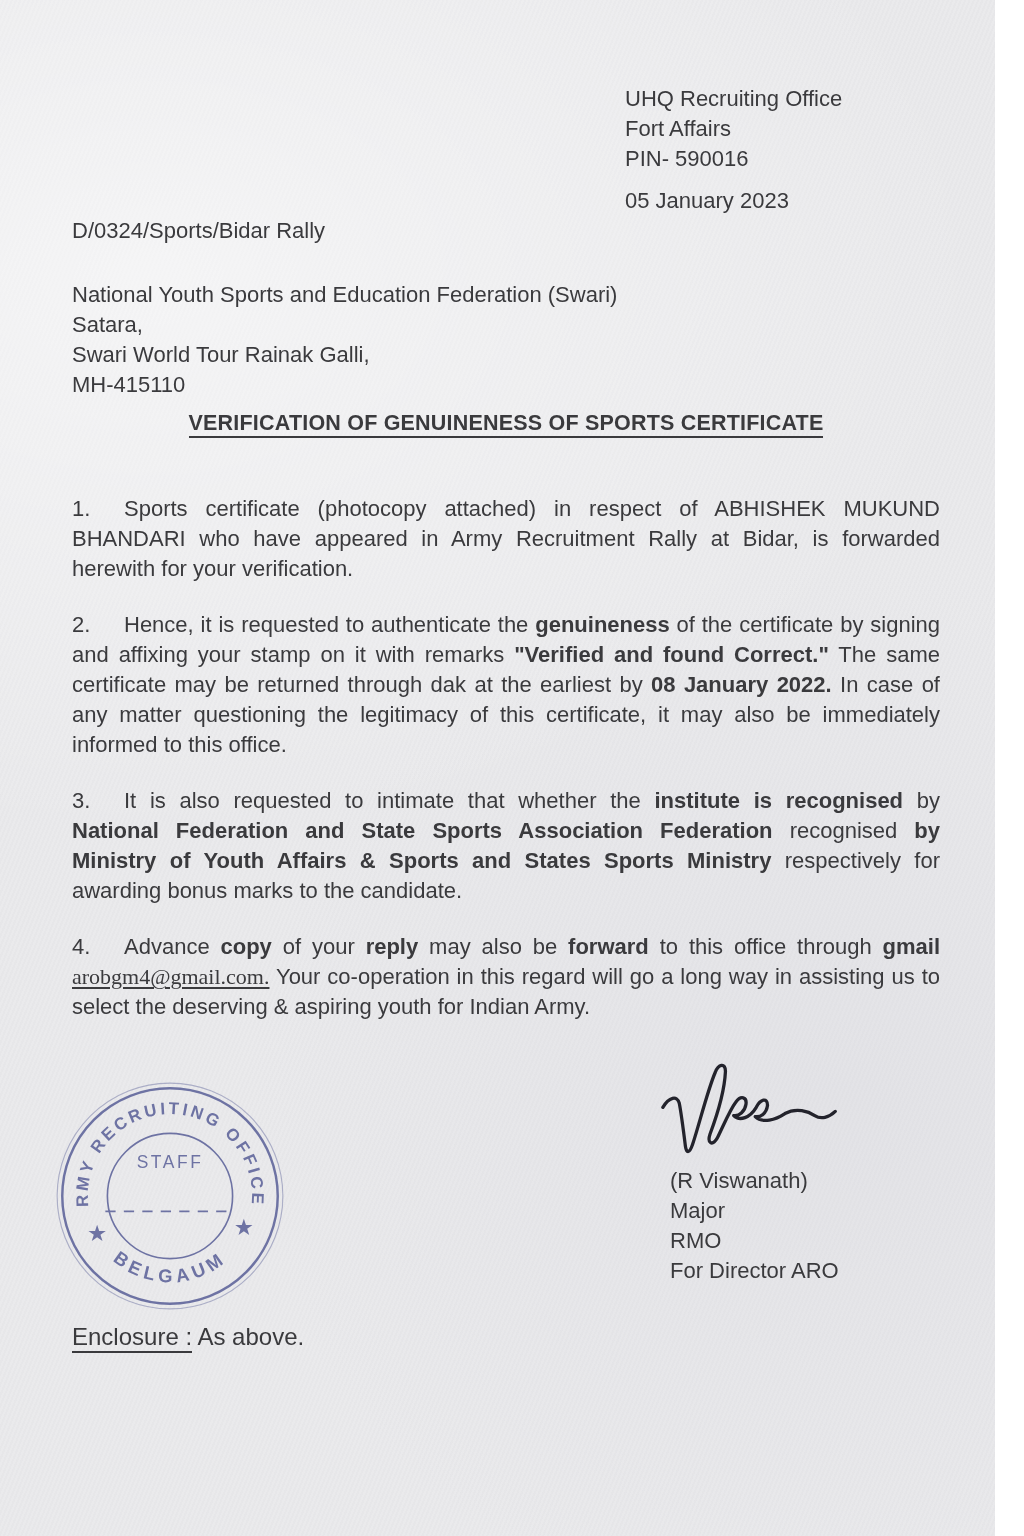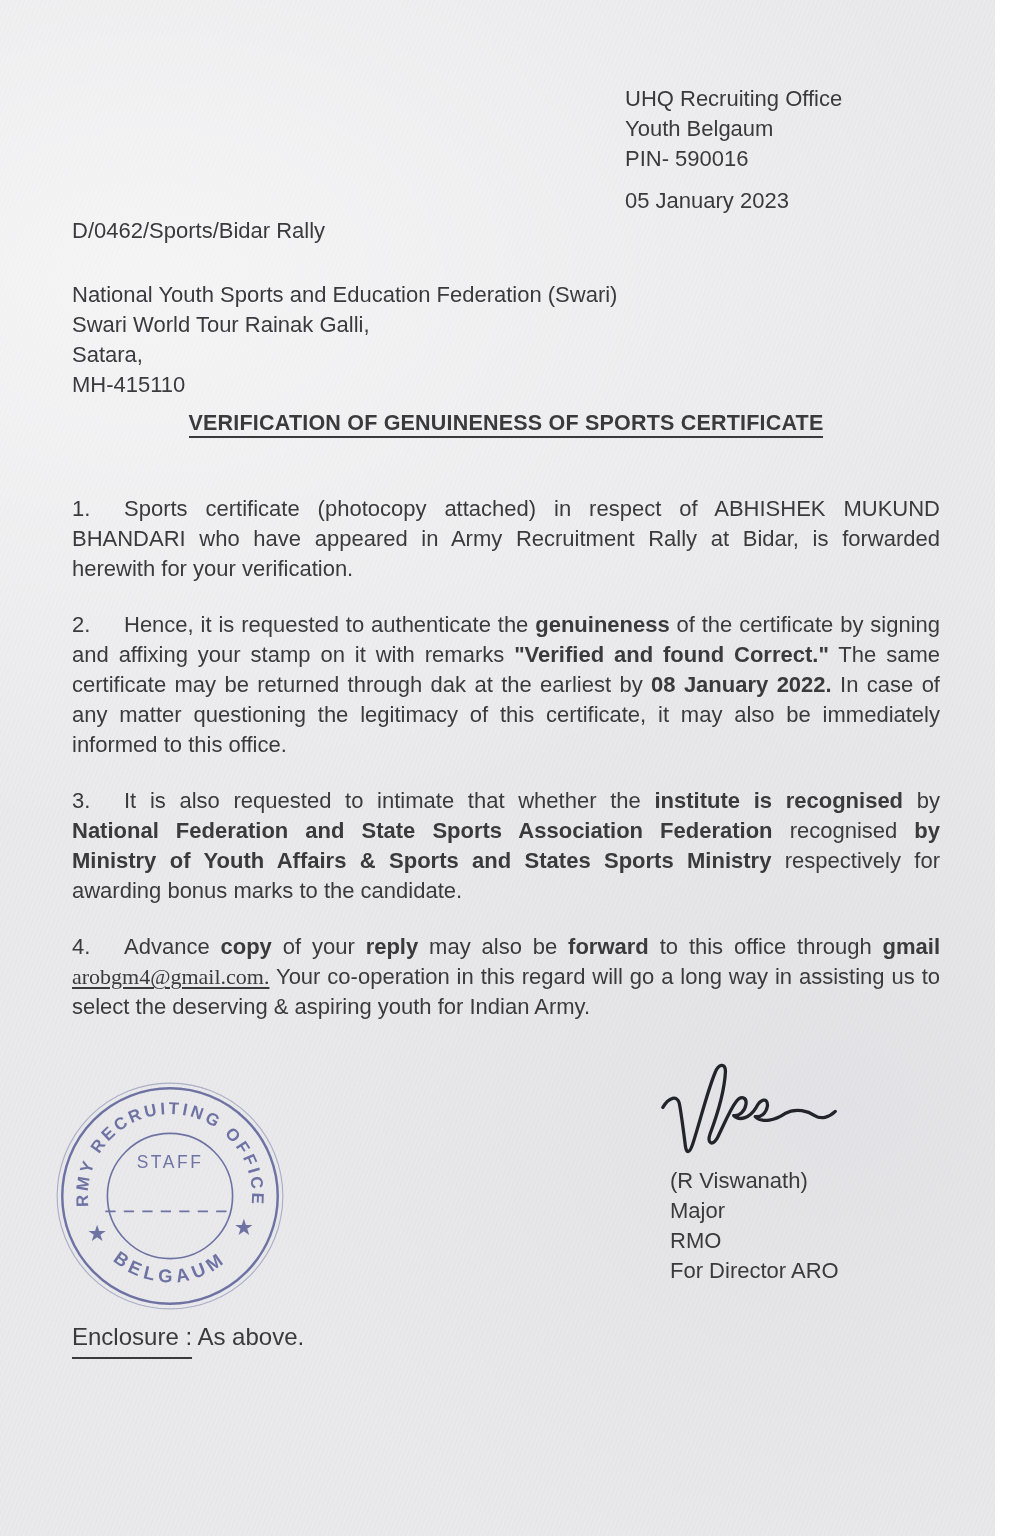--- a/index.html
+++ b/index.html
@@ -50,43 +50,43 @@
     text-decoration-thickness: 1.5px;
     font-family: Liberation Serif, serif;
   }
   .sign-row { position: relative; margin-top: 40px; height: 250px; }
   .stamp-svg { position: absolute; left: -20px; top: 16px; width: 236px; height: 236px; opacity: .88; }
   .sig-svg { position: absolute; left: 570px; top: -8px; width: 210px; height: 118px; }
   .sig-block { position: absolute; left: 598px; top: 104px; font-size: 22px; line-height: 30px; }
   .enclosure { margin-top: 10px; font-size: 24px; }
   .enclosure .enc-label {
     border-bottom: 2.2px solid #3a3a3d;
-    padding-bottom: 7px;
+    padding-bottom: 1px;
   }
 </style>
 </head>
 <body>
 
 <div class="page">
   <div class="content">
 
     <div class="sender">
       <div>UHQ Recruiting Office</div>
-      <div>Youth Belgaum</div>
+      <div>Fort Affairs</div>
       <div>PIN- 590016</div>
     </div>
 
     <div class="date-line">05 January 2023</div>
 
-    <div class="ref-line">D/0462/Sports/Bidar Rally</div>
+    <div class="ref-line">D/0324/Sports/Bidar Rally</div>
 
     <div class="recipient">
       <div>National Youth Sports and Education Federation (Swari)</div>
+      <div>Satara,</div>
       <div>Swari World Tour Rainak Galli,</div>
-      <div>Satara,</div>
       <div>MH-415110</div>
     </div>
 
     <div class="title-wrap">
       <span>VERIFICATION OF GENUINENESS OF SPORTS CERTIFICATE</span>
     </div>
 
     <div class="body-paras">
         <div class="para"><span class="pnum">1.</span><span>Sports certificate (photocopy attached) in respect of ABHISHEK MUKUND BHANDARI who have appeared in Army Recruitment Rally at Bidar, is forwarded herewith for your verification.</span></div>
         <div class="para"><span class="pnum">2.</span><span>Hence, it is requested to authenticate the </span><span class="b700">genuineness</span><span> of the certificate by signing and affixing your stamp on it with remarks </span><span class="b700">"Verified and found Correct."</span><span> The same certificate may be returned through dak at the earliest by </span><span class="b700">08 January 2022.</span><span> In case of any matter questioning the legitimacy of this certificate, it may also be immediately informed to this office.</span></div>

